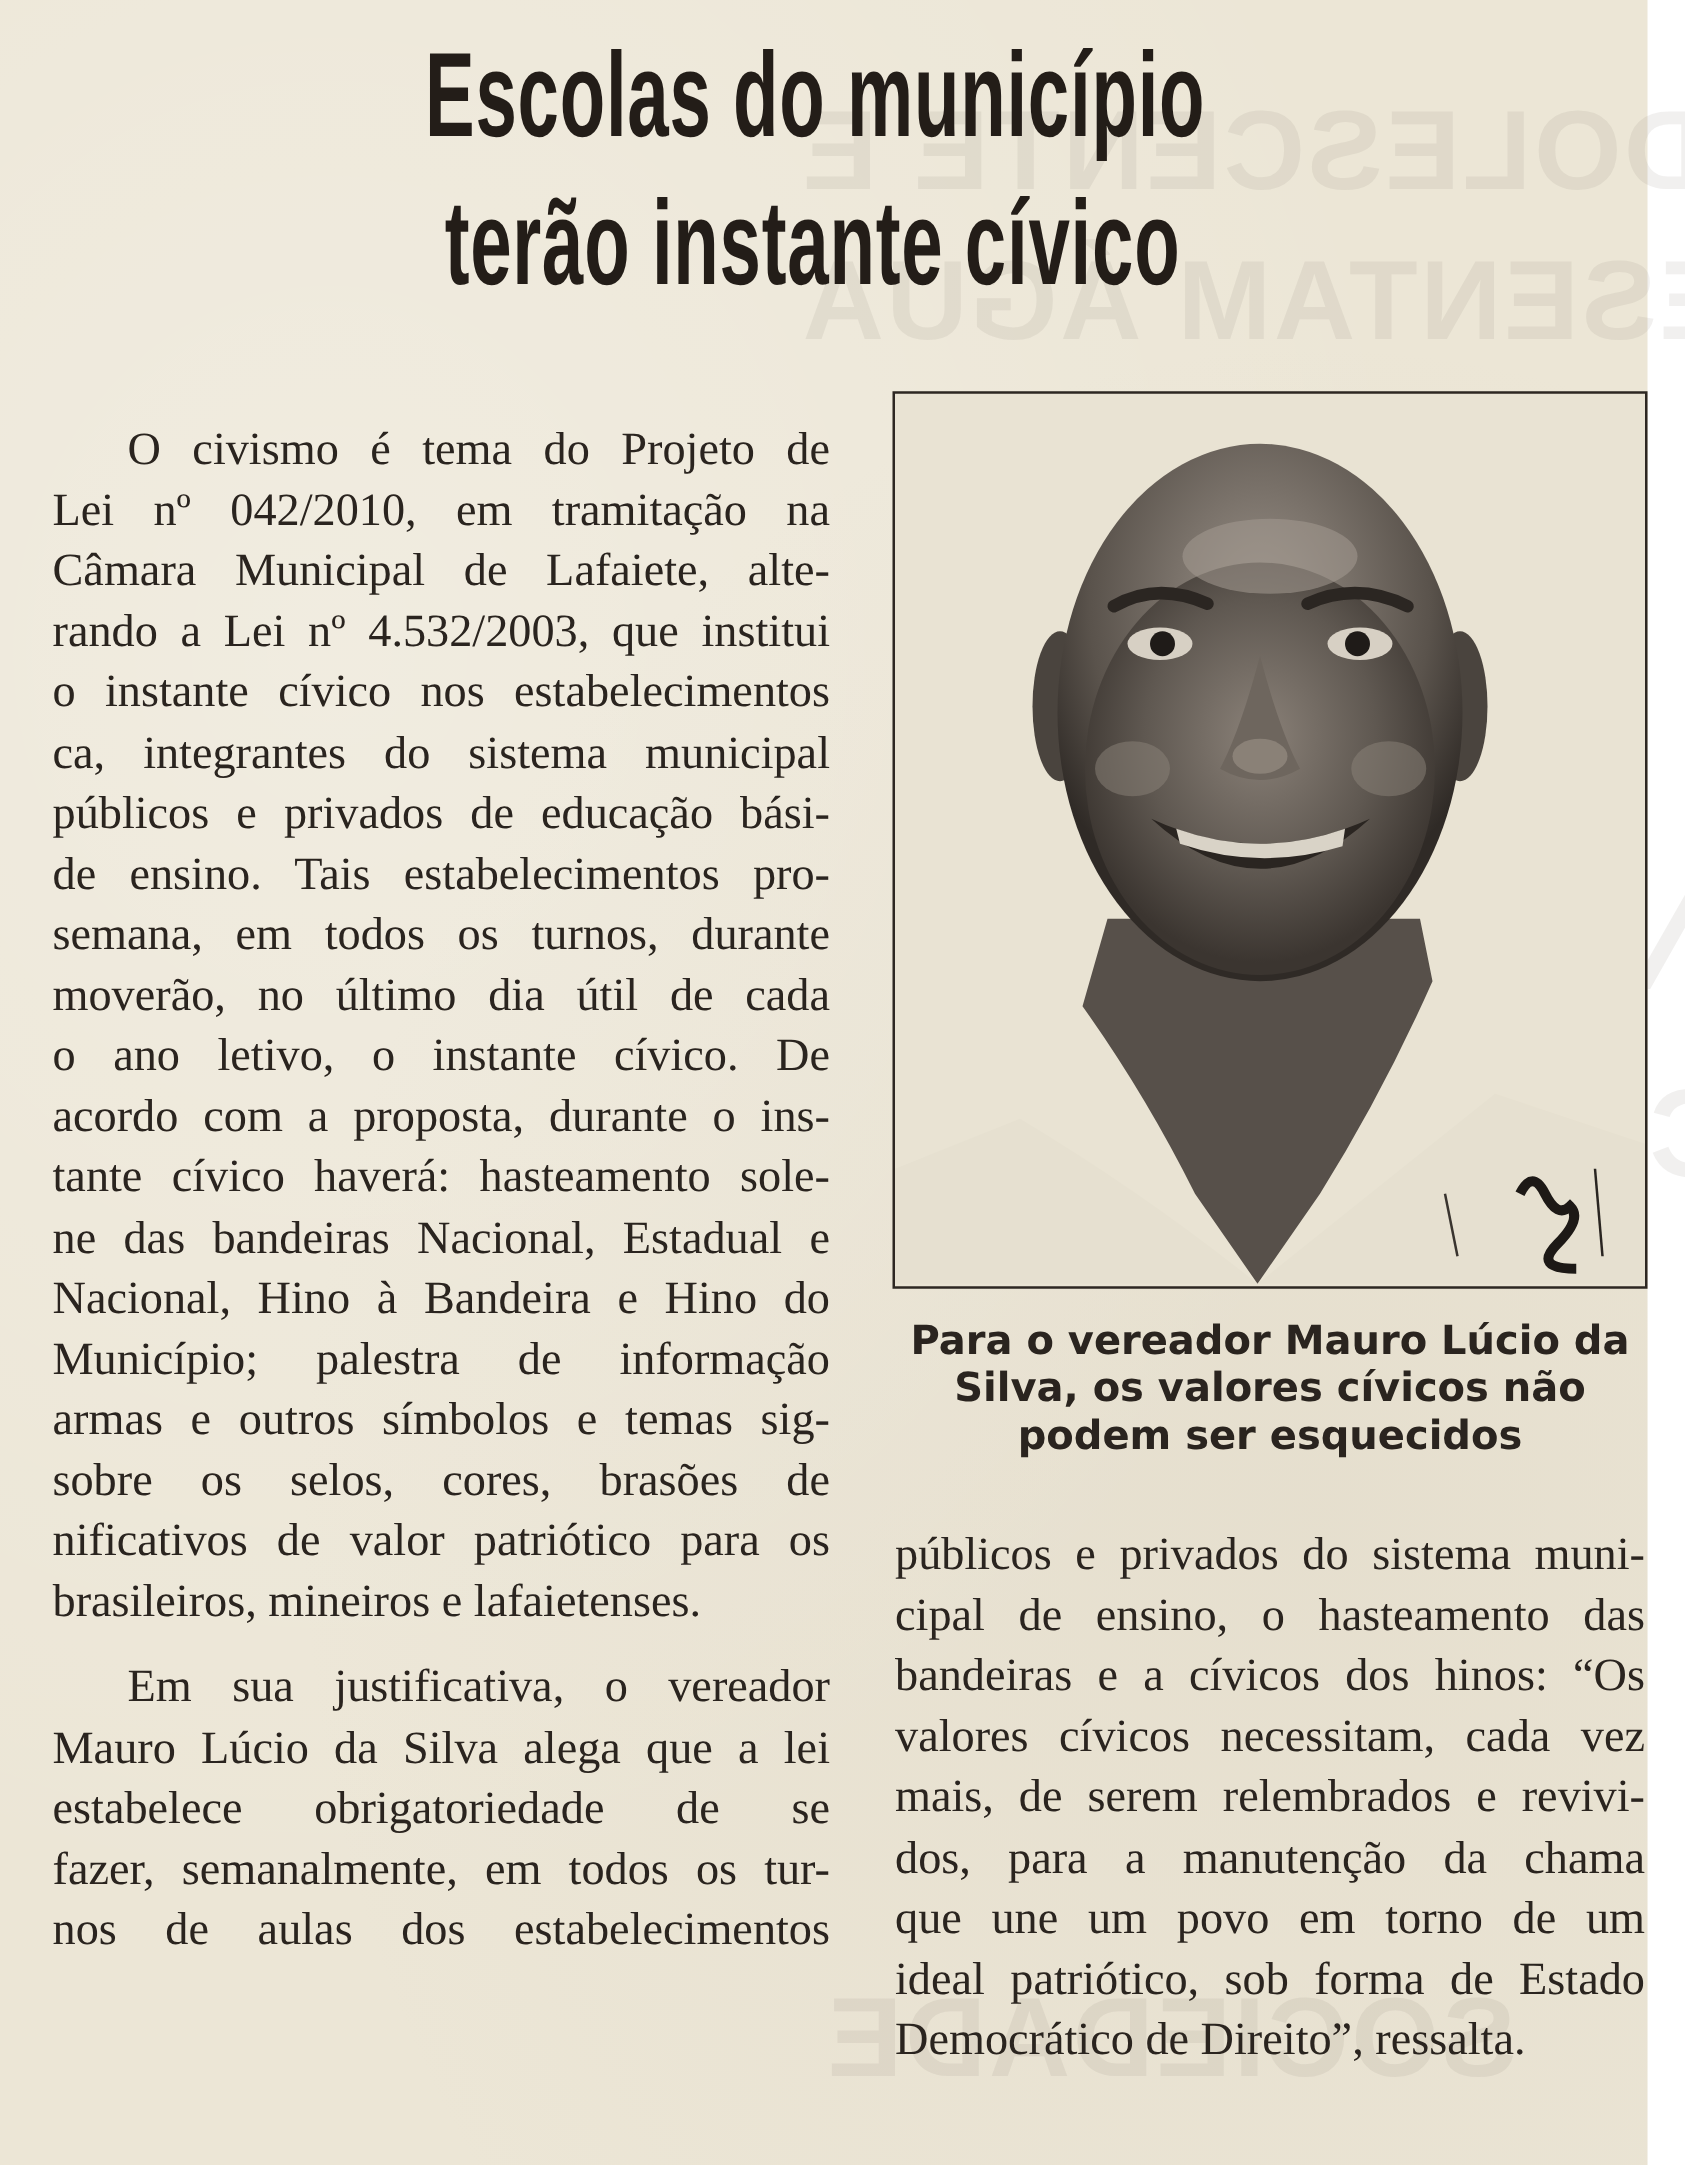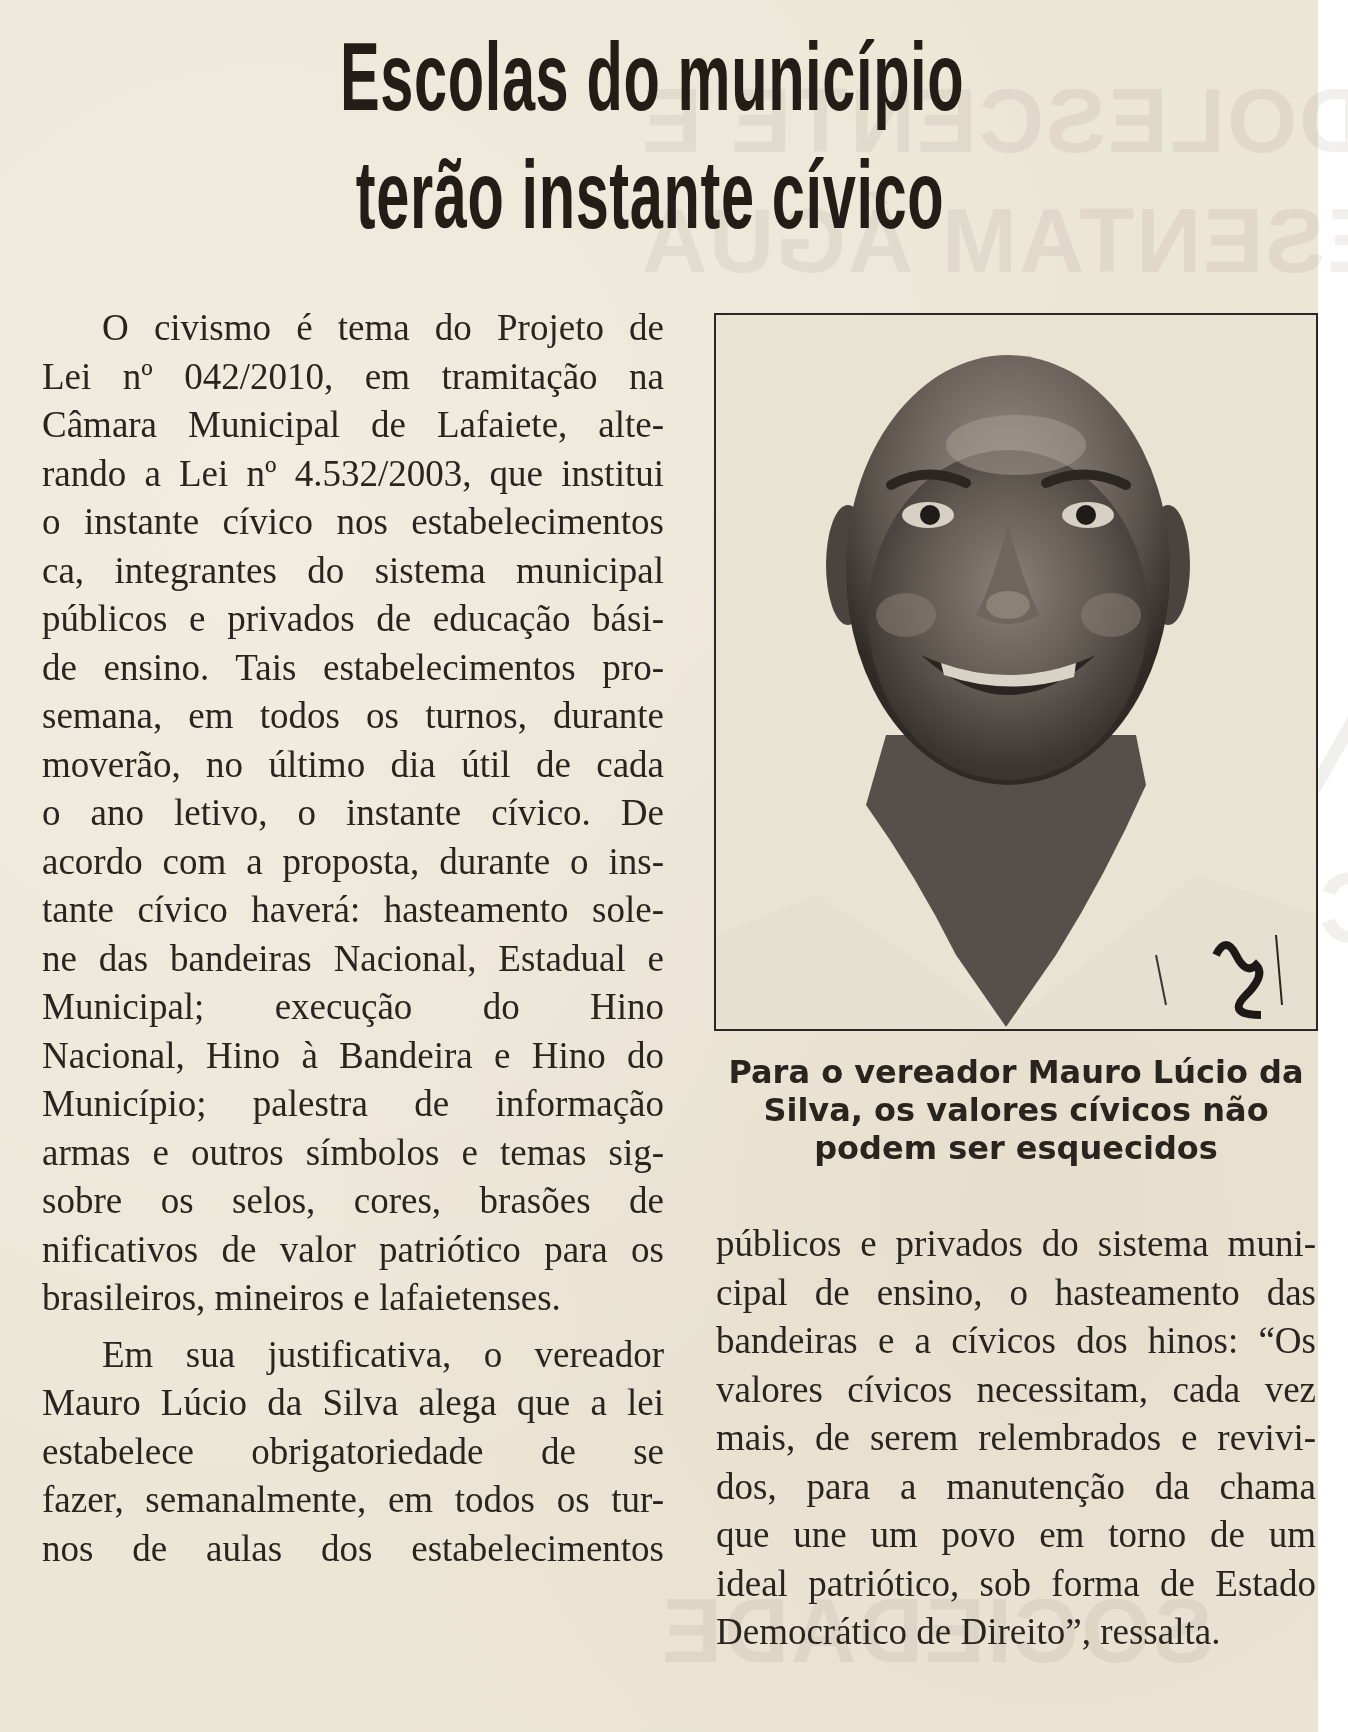--- a/index.html
+++ b/index.html
@@ -72,21 +72,21 @@
       display: block;
       text-align: justify;
       text-align-last: justify;
       white-space: nowrap;
       overflow: hidden;
       height: 48.5px;
     }
     .line.last {
       text-align-last: left;
     }
-    .line.indent-line { padding-left: 60px; }
+    .line.indent-line { padding-left: 60px; margin-top: 32px; }
     .photo-frame {
       position: absolute;
       left: 714px;
       top: 313px;
       width: 604px;
       height: 718px;
       border: 2px solid #2d2722;
       box-sizing: border-box;
       background: #e9e3d3;
       overflow: hidden;
@@ -130,28 +130,27 @@
     <span class="line">o instante cívico nos estabelecimentos</span>
     <span class="line">ca, integrantes do sistema municipal</span>
     <span class="line">públicos e privados de educação bási-</span>
     <span class="line">de ensino. Tais estabelecimentos pro-</span>
     <span class="line">semana, em todos os turnos, durante</span>
     <span class="line">moverão, no último dia útil de cada</span>
     <span class="line">o ano letivo, o instante cívico. De</span>
     <span class="line">acordo com a proposta, durante o ins-</span>
     <span class="line">tante cívico haverá: hasteamento sole-</span>
     <span class="line">ne das bandeiras Nacional, Estadual e</span>
-    <span class="line" style="word-spacing:60px;">Municipal; execução do Hino</span>
     <span class="line">Nacional, Hino à Bandeira e Hino do</span>
     <span class="line">Município; palestra de informação</span>
     <span class="line">armas e outros símbolos e temas sig-</span>
     <span class="line">sobre os selos, cores, brasões de</span>
     <span class="line">nificativos de valor patriótico para os</span>
     <span class="line last">brasileiros, mineiros e lafaietenses.</span>
-    <span class="line indent-line" style="margin-top:8px;">Em sua justificativa, o vereador</span>
+    <span class="line indent-line" style="margin-top:20px;">Em sua justificativa, o vereador</span>
     <span class="line">Mauro Lúcio da Silva alega que a lei</span>
     <span class="line">estabelece obrigatoriedade de se</span>
     <span class="line">fazer, semanalmente, em todos os tur-</span>
     <span class="line">nos de aulas dos estabelecimentos</span>
   </div>
 
   <div class="photo-frame" title="Retrato do vereador Mauro Lúcio da Silva">
     <svg width="600" height="714" viewBox="0 0 600 714">
       <defs>
         <radialGradient id="faceG" cx="50%" cy="42%" r="55%">

